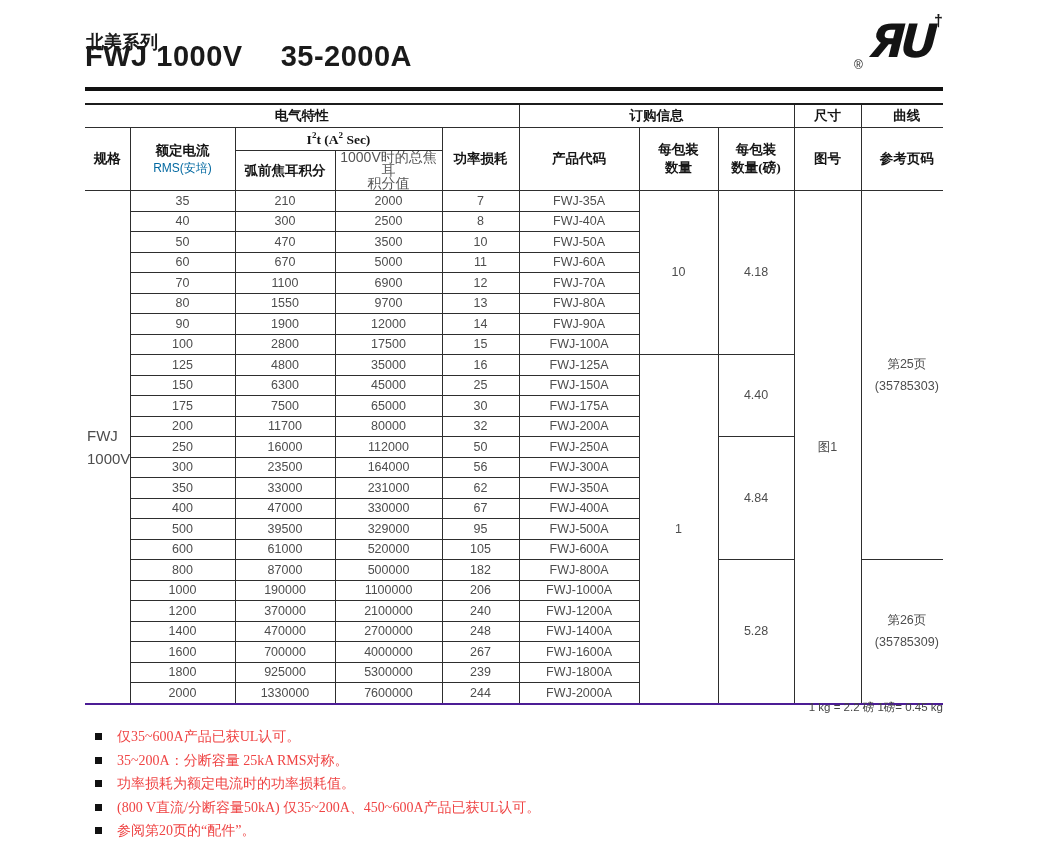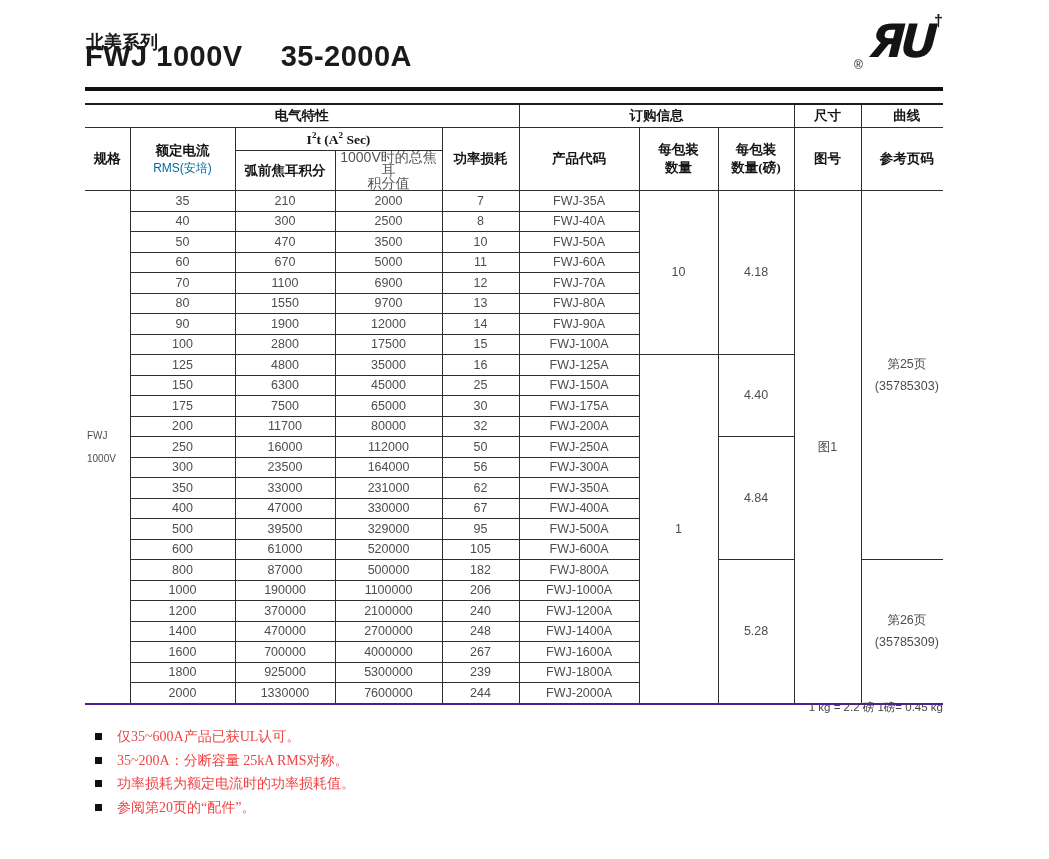--- a/index.html
+++ b/index.html
@@ -49,21 +49,21 @@
     color:#0369a1; font-size:12px;
   }
   .tbl th.small-head div { font-family:"Liberation Sans", sans-serif; font-weight:normal; color:#555; font-size:14px; line-height:13px; }
   .tbl sup { font-size:9px; }
   .tbl tbody td {
     height:19.5px; text-align:center; vertical-align:middle;
     font-family:"Liberation Sans", sans-serif; font-size:12.5px; color:#4d4d4d;
     line-height:1;
   }
   .tbl tbody td.spec {
-    text-align:left; padding-left:2px; font-size:10px; color:#4d4d4d;
+    text-align:left; padding-left:2px; font-size:15px; color:#4d4d4d;
   }
   .tbl tbody td.spec div { line-height:23px; }
   .tbl tbody td.ref div { line-height:22px; }
   
   .unit-note {
     position:absolute; top:700px; right:106px; font-size:11.5px; color:#444;
     font-family:"Liberation Sans", sans-serif;
   }
   .notes { position:absolute; left:95px; top:729px; }
   .note-item { display:flex; align-items:flex-start; height:15px; margin-bottom:8.5px; }
@@ -350,17 +350,21 @@
       <div class="note-item">
         <span class="bullet-square"></span>
         <span class="note-text">35~200A：分断容量 25kA RMS对称。</span>
       </div>
       <div class="note-item">
         <span class="bullet-square"></span>
         <span class="note-text">功率损耗为额定电流时的功率损耗值。</span>
       </div>
       <div class="note-item">
         <span class="bullet-square"></span>
+        <span class="note-text">(800 V直流/分断容量50kA) 仅35~200A、450~600A产品已获UL认可。</span>
+      </div>
+      <div class="note-item">
+        <span class="bullet-square"></span>
         <span class="note-text">参阅第20页的“配件”。</span>
       </div>
     </div>
 
 </div>
 
 </body></html>

